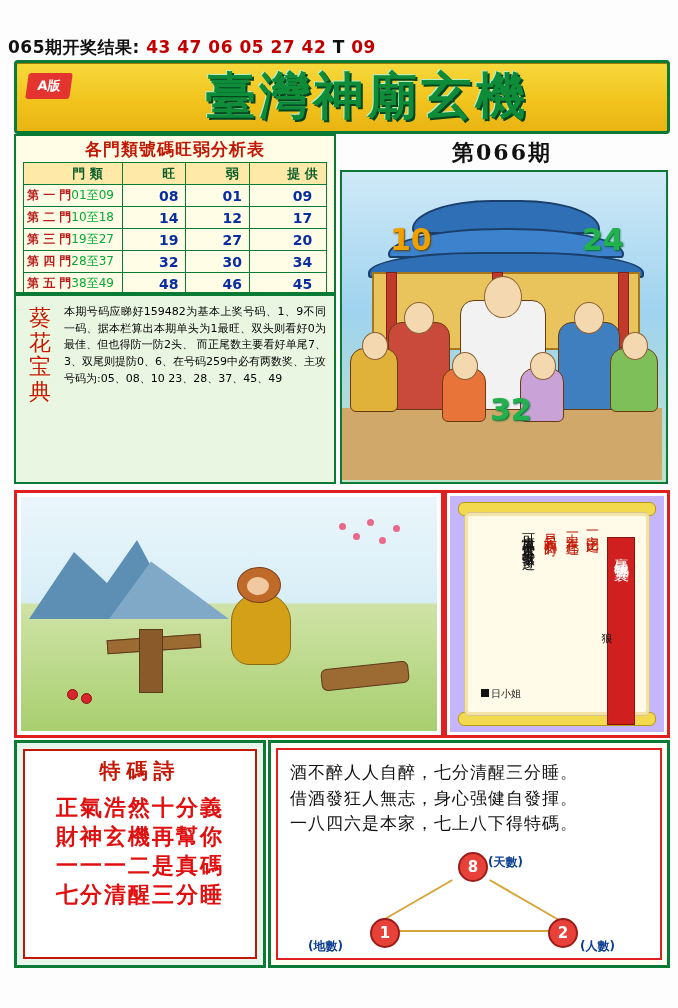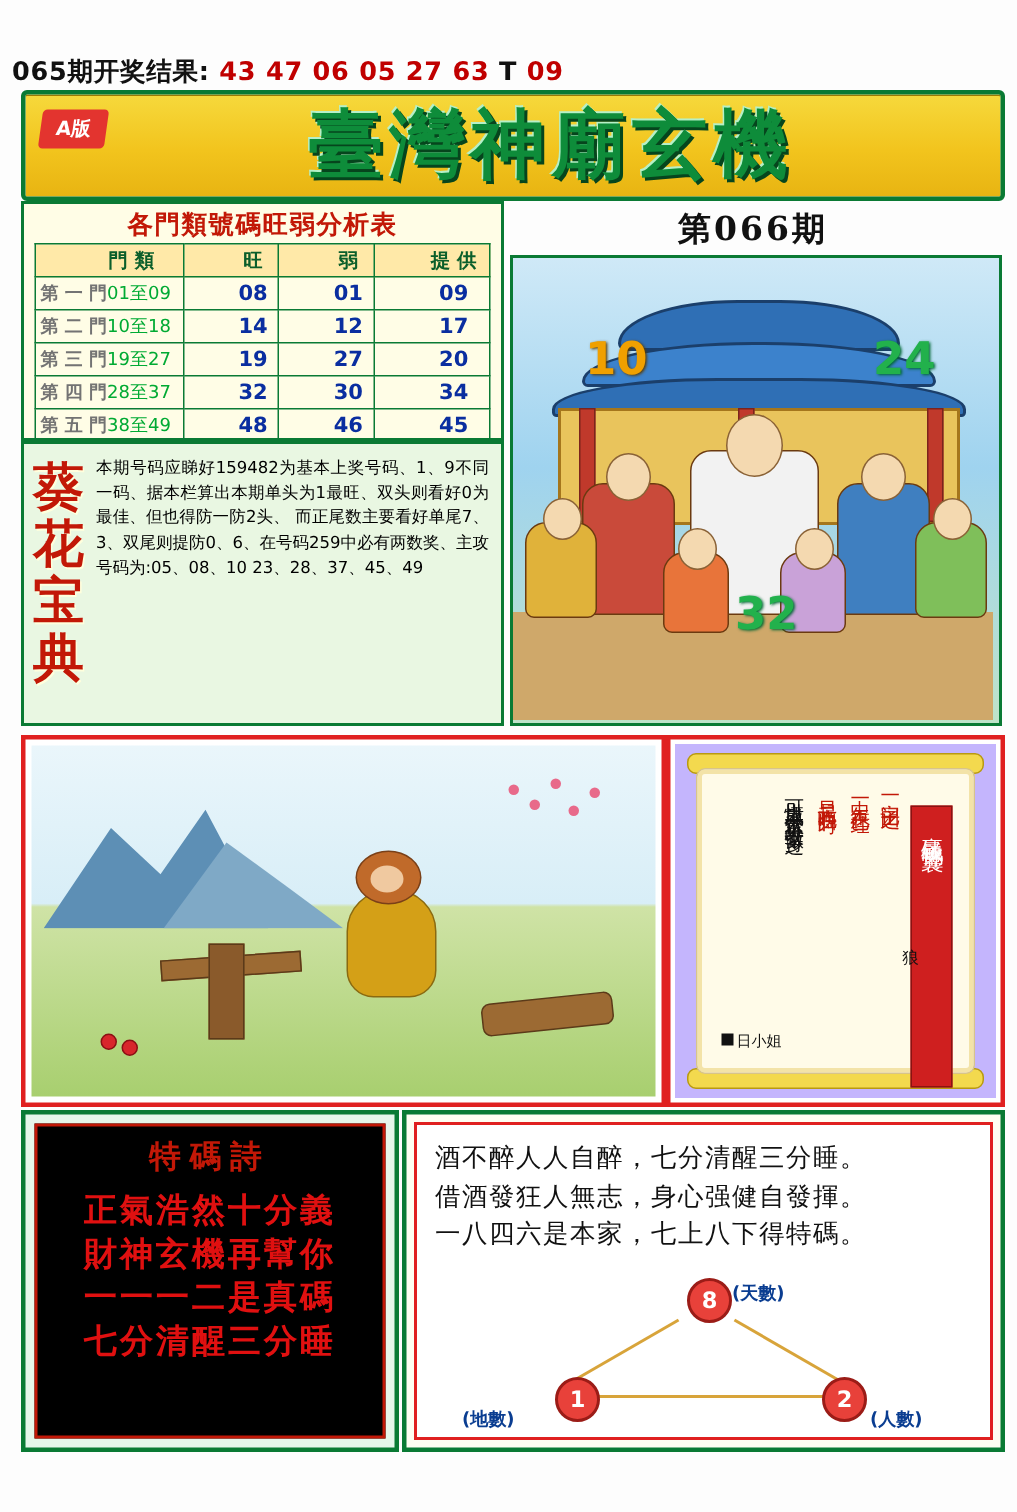--- a/index.html
+++ b/index.html
@@ -29,28 +29,28 @@
   
   .panel{position:absolute;border:2px solid #0a7a34;background:#fffef2;}
   #tbl-panel{left:14px;top:134px;width:318px;height:156px;background:#fffde6;}
   .tbl-title{text-align:center;font-size:17px;font-weight:bold;color:#c21807;
     font-family:"DejaVu Serif","Liberation Serif",serif;padding:2px 0 1px;letter-spacing:1px;}
   table.an{border-collapse:collapse;width:304px;margin:0 auto;}
   table.an th,table.an td{border:1px solid #0a7a34;font-size:13px;text-align:center;
     height:19px;color:#111;font-family:"DejaVu Sans","Liberation Sans",sans-serif;padding-left:30px;}
   table.an th{background:#ffe9a8;font-weight:bold;color:#0a5e2a;}
   table.an td.lbl{text-align:left;padding-left:3px;font-size:12px;width:94px;color:#0a3;}
-  table.an td.lbl b{color:#737373;}
+  table.an td.lbl b{color:#b91c1c;}
   table.an td.num{color:#0a2ea0;font-weight:bold;font-size:14px;}
 
   
   #sun-panel{left:14px;top:294px;width:318px;height:186px;background:#e9f7e2;border:2px solid #0a7a34;}
   .sun-label{position:absolute;left:6px;top:10px;width:36px;
-    font-family:"DejaVu Serif","Liberation Serif",serif;font-size:34px;font-weight:bold;
-    color:#c21807;line-height:1.12;text-align:left;text-shadow:1px 1px 0 #ffd;}
+    font-family:"DejaVu Serif","Liberation Serif",serif;font-size:22px;font-weight:normal;
+    color:#c21807;line-height:1.12;text-align:center;text-shadow:1px 1px 0 #ffd;}
   .sun-body{position:absolute;left:48px;top:8px;width:262px;font-size:11px;
     line-height:1.52;color:#000000;text-align:justify;}
 
   
   #period{position:absolute;left:340px;top:136px;width:324px;height:34px;
     display:flex;align-items:center;justify-content:center;
     font-size:22px;font-weight:bold;color:#111;
     font-family:"DejaVu Serif","Liberation Serif",serif;letter-spacing:2px;}
   #temple{position:absolute;left:340px;top:170px;width:324px;height:310px;
     border:2px solid #0a7a34;background:linear-gradient(#cfe9f7,#9fd3ef 45%,#bfe3c9);
@@ -114,21 +114,21 @@
     border:1px solid #8a1212;}
   .red-band span{display:block;writing-mode:vertical-rl;text-orientation:upright;
     color:#fff;font-size:15px;font-family:"DejaVu Serif","Liberation Serif",serif;
     margin:8px auto 0;letter-spacing:3px;}
   .sig{position:absolute;left:16px;bottom:14px;font-size:10px;color:#111;}
   .sig .dot{display:inline-block;width:8px;height:8px;background:#111;margin-right:2px;}
 
   
   #poem{position:absolute;left:14px;top:740px;width:246px;height:222px;
     border:3px solid #0a7a34;background:#e6f6ea;}
-  .poem-in{position:absolute;left:6px;top:6px;right:6px;bottom:6px;border:2px solid #c21807;background:#000000;}
+  .poem-in{position:absolute;left:6px;top:6px;right:6px;bottom:6px;border:2px solid #c21807;background:#ffffff;}
   .poem-title{text-align:center;margin-top:6px;font-size:21px;font-weight:bold;color:#c21807;
     font-family:"DejaVu Serif","Liberation Serif",serif;letter-spacing:6px;}
   .poem-line{text-align:center;font-size:22px;font-weight:bold;color:#e01010;
     font-family:"DejaVu Serif","Liberation Serif",serif;letter-spacing:2px;line-height:1.32;}
 
   
   #verse{position:absolute;left:268px;top:740px;width:396px;height:222px;
     border:3px solid #0a7a34;background:#fffef2;}
   .verse-in{position:absolute;left:5px;top:5px;right:5px;bottom:5px;border:2px solid #e02020;background:#fff;}
   .verse-line{font-size:17px;color:#111;line-height:1.5;padding-left:12px;
@@ -142,21 +142,21 @@
 
   .shadow-txt{text-shadow:1px 1px 0 rgba(0,0,0,.25);}
 </style>
 </head>
 <body>
 
 <div id="page">
 
   <div class="result-bar">
     <span>065期开奖结果:</span>
-    <span class="r-num">43 47 06 05 27 63</span>
+    <span class="r-num">43 47 06 05 27 42</span>
     <span>T</span>
     <span class="r-num">09</span>
   </div>
 
   <div class="banner">
     <div class="aban">A版</div>
     <div class="btext">臺灣神廟玄機</div>
   </div>
 
   <div class="panel" id="tbl-panel">

